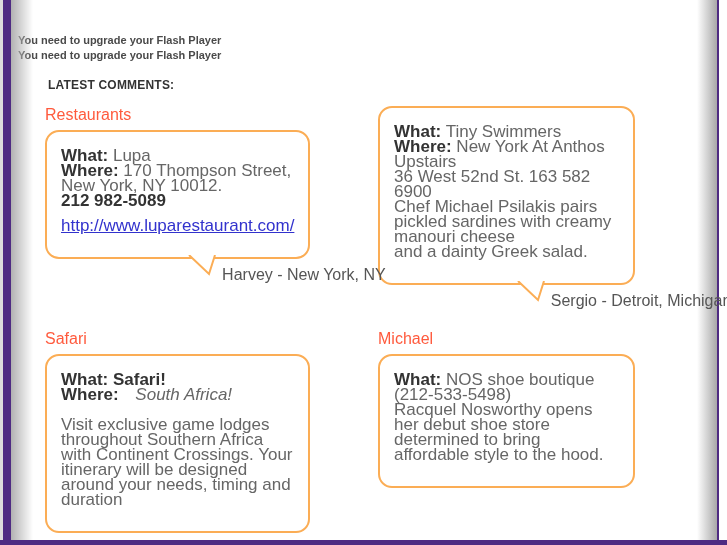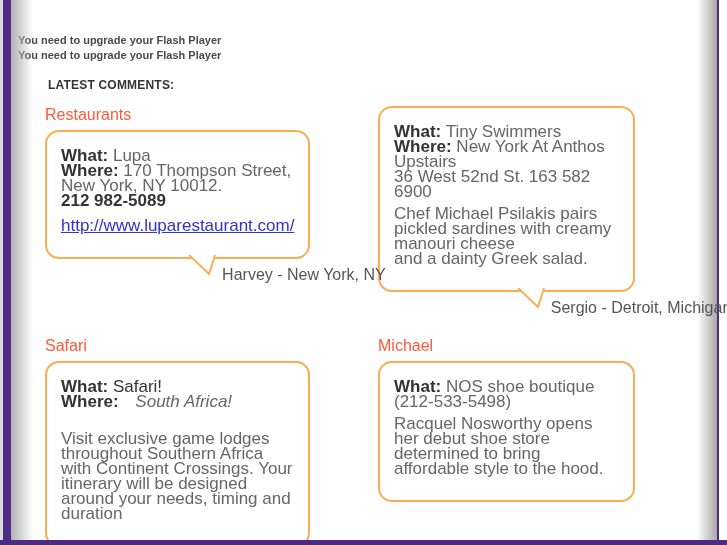--- a/index.html
+++ b/index.html
@@ -23,23 +23,23 @@
   .comments-header { margin:15px 0 0 35px; font-size:12px; font-weight:bold; color:#333; letter-spacing:0.2px;padding-left:13px; }
 
   
   .grid { margin:14px 0 0 45px; display:grid; grid-template-columns:265px 257px; column-gap:68px; row-gap:19px; }
   .sec-title { font-size:16px; color:#ff5a3d; margin-bottom:6px; }
   .bubble { border:2px solid #fbad55; border-radius:14px; background:#fff;
             padding:16px 14px 24px 14px; font-size:17px; line-height:15px; color:#666; }
   .hline { min-height:15px; }
   .lbl { font-weight:bold; color:#333; }
   .bold { font-weight:bold; color:#333; }
-  .val-bold { font-weight:normal; color:#333; }
+  .val-bold { font-weight:bold; color:#333; }
   .val-italic { font-style:italic;margin-left:12px; }
-  .body-text { margin-top:7px; white-space:pre-line; }
+  .body-text { white-space:pre-line; }
   .linkline { margin-top:10px; }
   a.link { color:#3232cd; text-decoration:underline; cursor:pointer; }
   .footer { position:relative; height:26px; }
   .tail { position:absolute; top:-4px; left:54%; }
   .attr { position:absolute; top:7px; left:calc(54% + 34px); font-size:16px; color:#555; white-space:nowrap; }
 </style>
 </head>
 <body>
 
 <div class="page">

